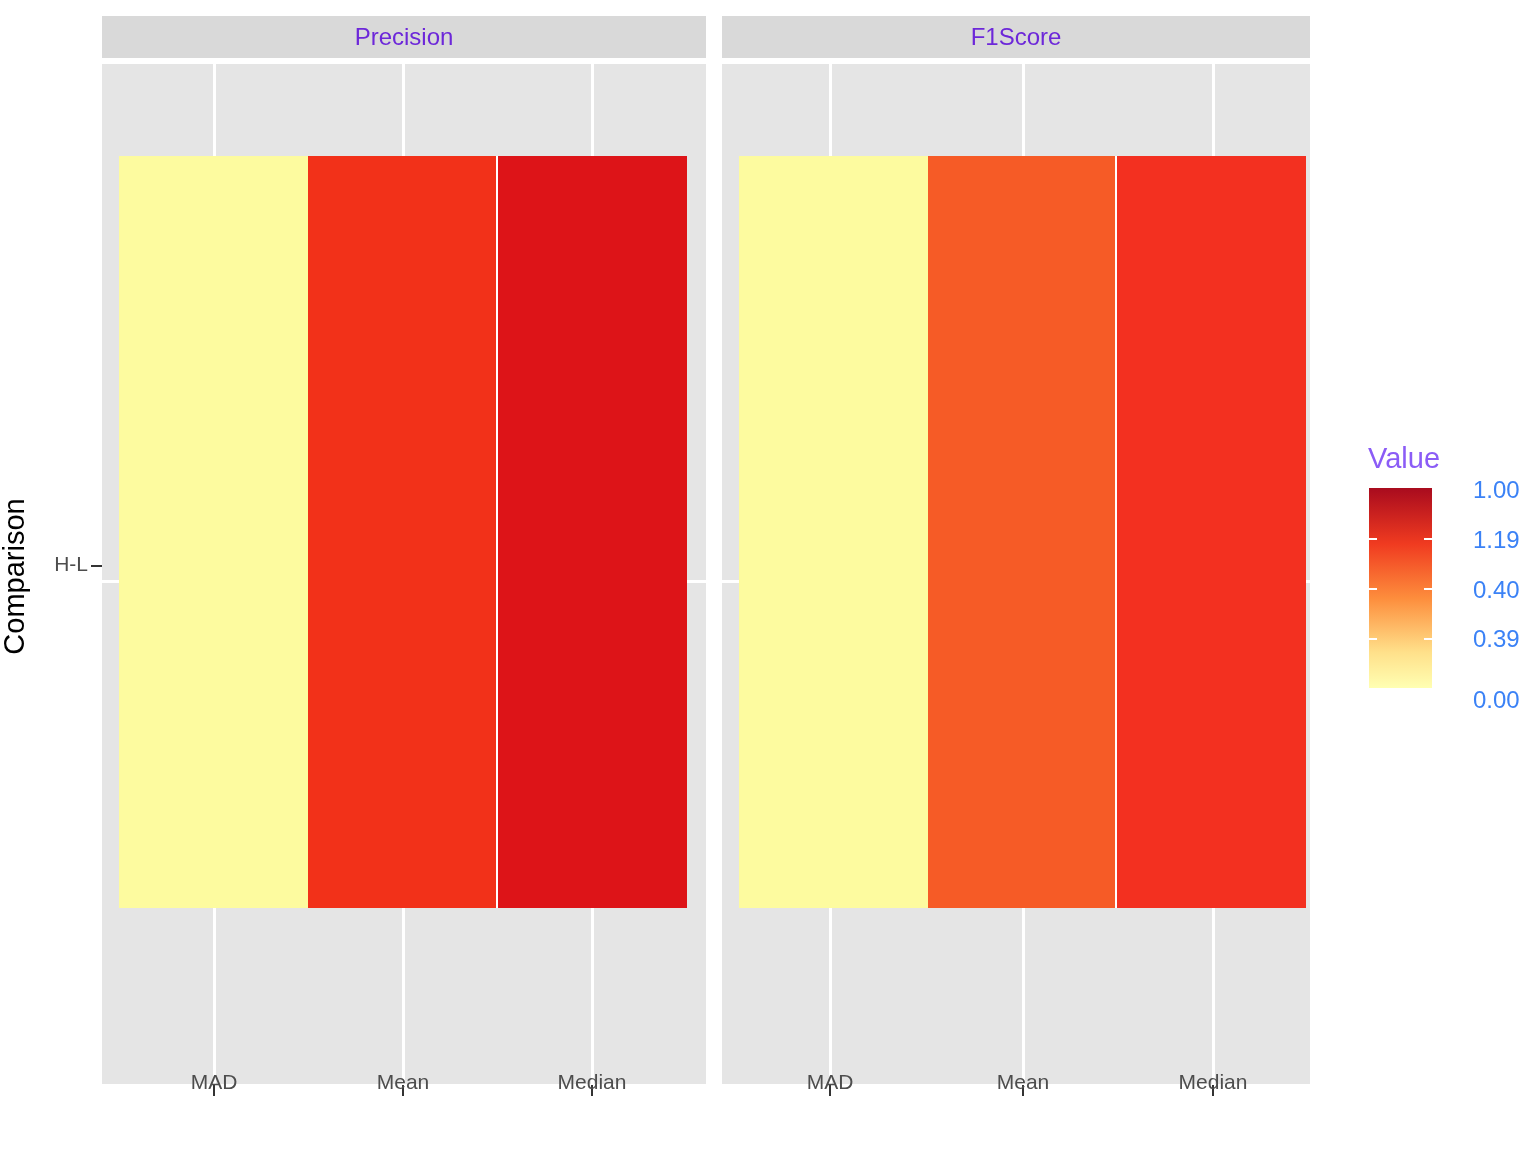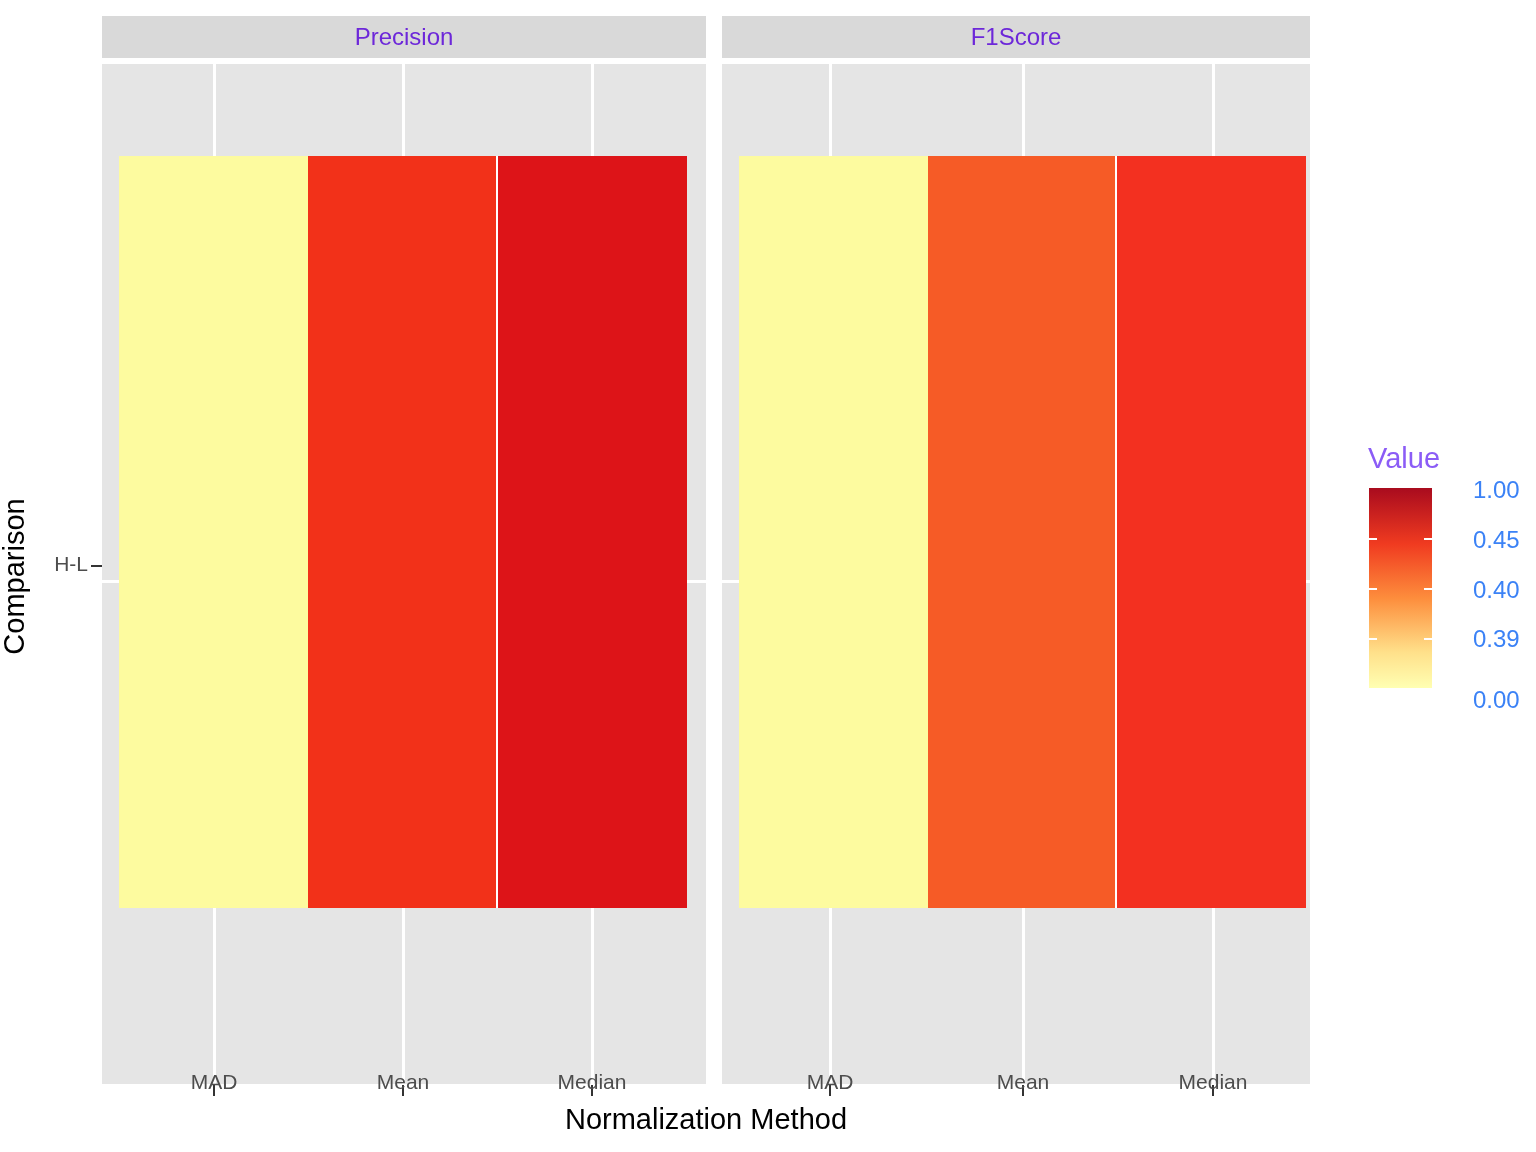--- a/index.html
+++ b/index.html
@@ -227,36 +227,35 @@
     </div>
 
     <div class="xtick-mark" style="left:107px; top:1069px;"></div>
     <div class="xtick-mark" style="left:300px; top:1069px;"></div>
     <div class="xtick-mark" style="left:490px; top:1069px;"></div>
     <div class="xtick-label" style="left:108px; top:1054px;">MAD</div>
     <div class="xtick-label" style="left:301px; top:1054px;">Mean</div>
     <div class="xtick-label" style="left:491px; top:1054px;">Median</div>
   </div>
 
-  <div class="axis-title-x">Normalization Method</div>
 
   <div class="legend">
     <div class="legend-title">Value</div>
 
     <div class="legend-bar" style="background: linear-gradient(to top, rgb(255, 255, 178) 0%, rgb(255, 224, 138) 18%, rgb(253, 141, 60) 45%, rgb(240, 59, 32) 72%, rgb(169, 11, 30) 100%);"></div>
 
     <div class="legend-ticks">
       <div class="legend-tick left" style="top:50px;"></div>
       <div class="legend-tick right" style="top:50px;"></div>
       <div class="legend-tick left" style="top:100px;"></div>
       <div class="legend-tick right" style="top:100px;"></div>
       <div class="legend-tick left" style="top:150px;"></div>
       <div class="legend-tick right" style="top:150px;"></div>
     </div>
 
     <div class="legend-tick-label" style="top:50px;">1.00</div>
-    <div class="legend-tick-label" style="top:100px;">0.45</div>
+    <div class="legend-tick-label" style="top:100px;">1.19</div>
     <div class="legend-tick-label" style="top:150px;">0.40</div>
     <div class="legend-tick-label" style="top:199px;">0.39</div>
     <div class="legend-tick-label" style="top:260px;">0.00</div>
   </div>
 
 </div>
 
 </body></html>

